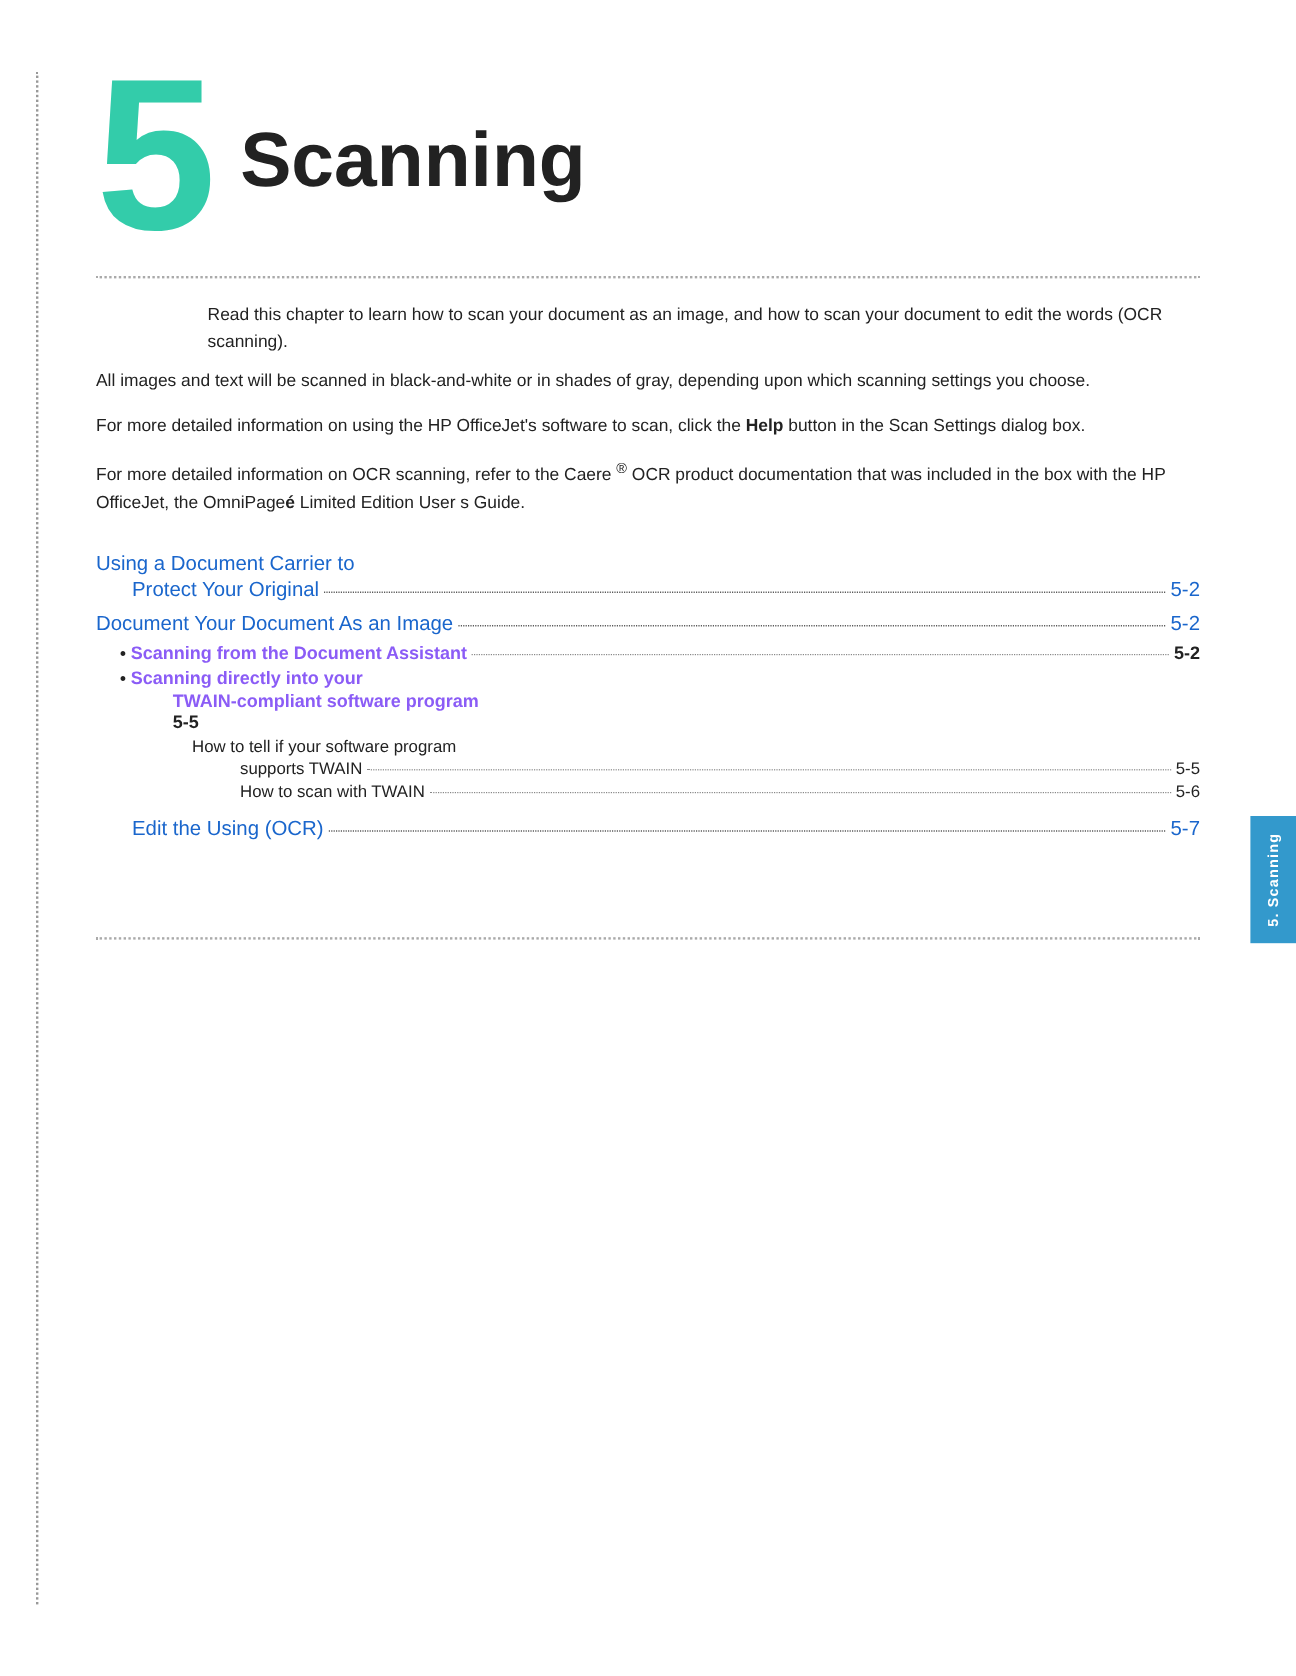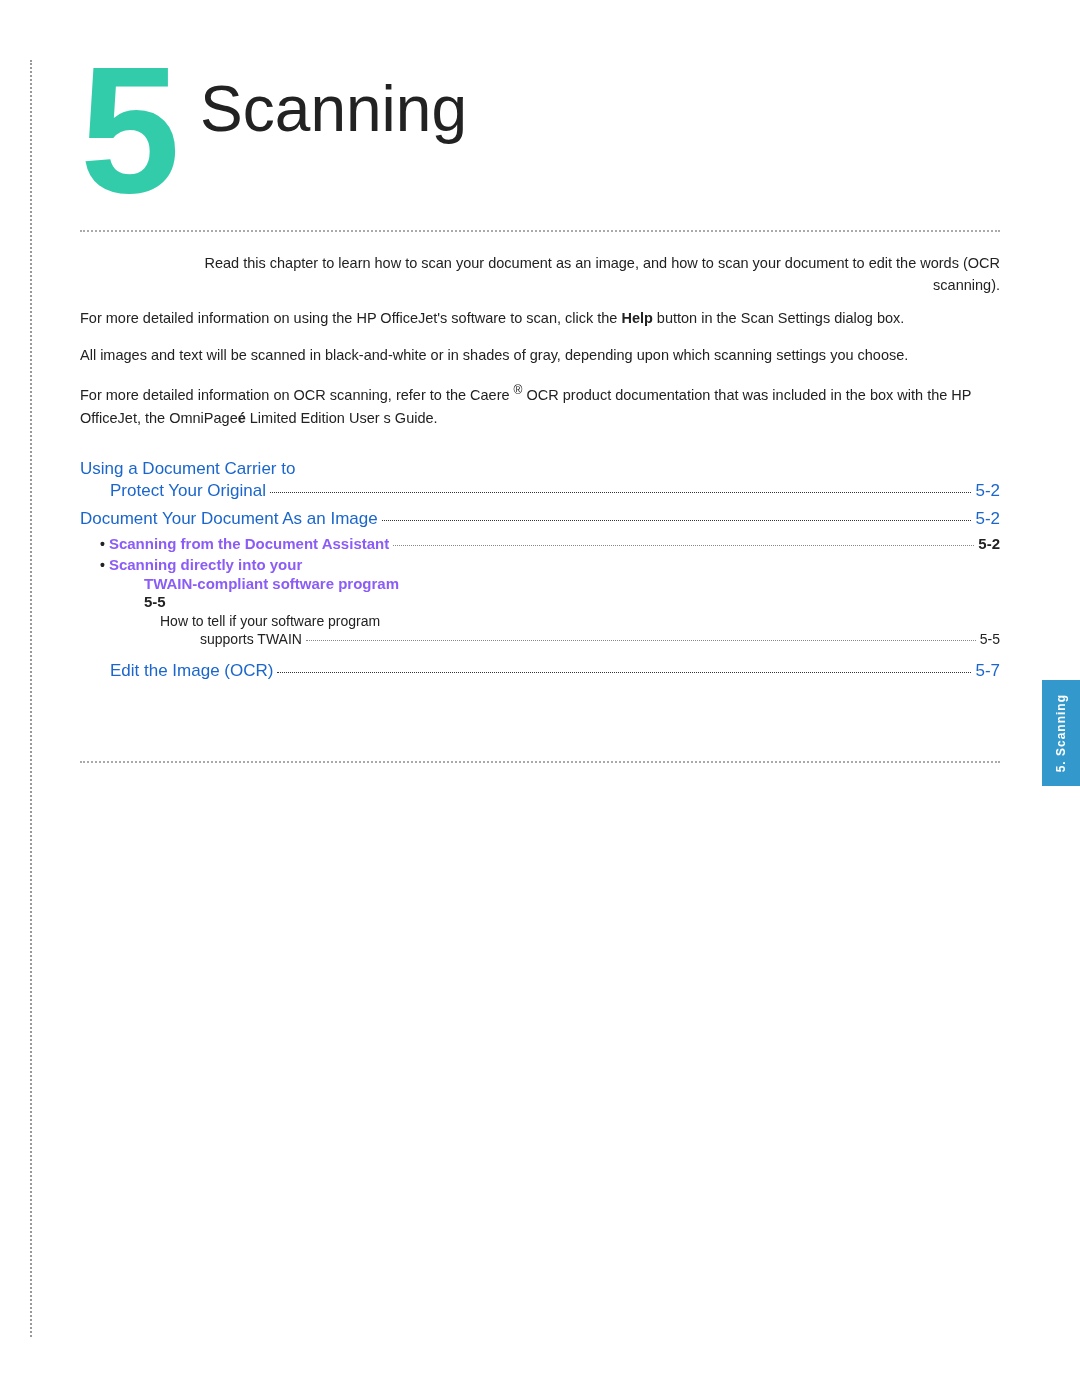--- a/index.html
+++ b/index.html
@@ -61,38 +61,37 @@
       font-weight: bold;
       color: #33ccaa;
       line-height: 1;
       margin-right: 20px;
       font-family: Arial, Helvetica, sans-serif;
       margin-top: -20px;
     }
 
     .chapter-title {
       font-size: 64px;
-      font-weight: normal;
-      color: #222;
-      margin-top: 12px;
+      font-weight: bold;
+      color: #222;
+      margin-top: 36px;
       font-family: Arial, Helvetica, sans-serif;
     }
 
     
     .dotted-line {
       border: none;
       border-top: 2px dotted #aaa;
       margin: 10px 0 20px 0;
     }
 
     
     .intro-text-block {
       margin-left: 93px;
       margin-bottom: 0;
-      text-align: right;
     }
 
     .intro-text-inline {
       font-size: 14.5px;
       color: #222;
       line-height: 1.55;
       margin-bottom: 0;
     }
 
     
@@ -226,25 +225,25 @@
       <div class="chapter-number">5</div>
       <div class="chapter-title">Scanning</div>
     </div>
 
     <hr class="dotted-line">
 
     <div class="intro-text-block">
       <p class="intro-text-inline">Read this chapter to learn how to scan your document as an image, and how to scan your document to edit the words (OCR scanning).</p>
     </div>
 
+    <p class="body-text">All images and text will be scanned in black-and-white or in shades of gray, depending upon which scanning settings you choose.</p>
+
     <p class="body-text">
       For more detailed information on using the HP OfficeJet's software to scan, click the <b>Help</b> button in the Scan Settings dialog box.
     </p>
-
-    <p class="body-text">All images and text will be scanned in black-and-white or in shades of gray, depending upon which scanning settings you choose.</p>
 
     <p class="body-text">
       For more detailed information on OCR scanning, refer to the Caere <sup>®</sup> OCR product documentation that was included in the box with the HP OfficeJet, the OmniPage<b>é</b> Limited Edition User s Guide.
     </p>
 
     <div class="toc-section">
 
       <div>
         <div class="toc-row">
           <span class="toc-label">Using a Document Carrier to</span>
@@ -292,24 +291,31 @@
         <div class="toc-row" style="padding-left:80px;">
           <span class="toc-label normal-black">How to tell if your software program</span>
         </div>
         <div class="toc-row" style="padding-left:120px;">
           <span class="toc-label normal-black">supports TWAIN</span>
           <span class="toc-dots light"></span>
           <span class="toc-page normal-black">5-5</span>
         </div>
       </div>
 
+      <div style="margin-top:3px;">
+        <div class="toc-row" style="padding-left:120px;">
+          <span class="toc-label normal-black">How to scan with TWAIN</span>
+          <span class="toc-dots light"></span>
+          <span class="toc-page normal-black">5-6</span>
+        </div>
+      </div>
 
       <div style="margin-top:14px;">
         <div class="toc-row">
-          <span class="toc-label" style="padding-left:30px;">Edit the Image (OCR)</span>
+          <span class="toc-label" style="padding-left:30px;">Edit the Using (OCR)</span>
           <span class="toc-dots"></span>
           <span class="toc-page">5-7</span>
         </div>
       </div>
 
     </div>
 
     <hr class="bottom-dotted">
 
     <div class="side-tab">

